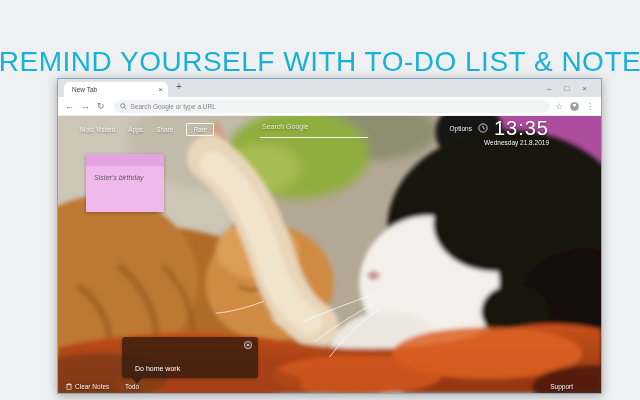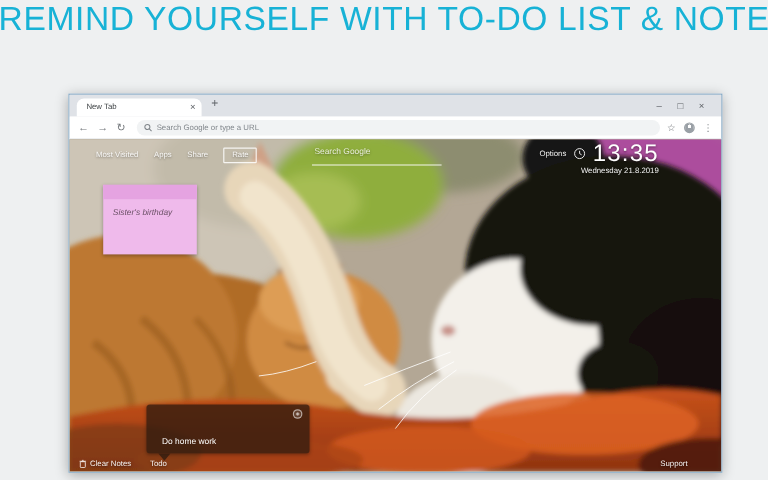--- a/index.html
+++ b/index.html
@@ -7,21 +7,21 @@
   body {
     background:#eef0f1;
     font-family:"Liberation Sans", sans-serif;
     position:relative;
     overflow:hidden;
   }
 
   
   .banner {
     position:absolute; left:0; top:0; width:640px; height:78px;
-    display:flex; align-items:flex-start; justify-content:center;
+    display:flex; align-items:flex-end; justify-content:center;
   }
   .banner-title {
     color:#17b2d6; font-size:28px; font-weight:400; letter-spacing:.5px;
     white-space:nowrap;
   }
 
   
   .browser {
     position:absolute; left:57px; top:78px; width:545px; height:316px;
     background:#fff;

